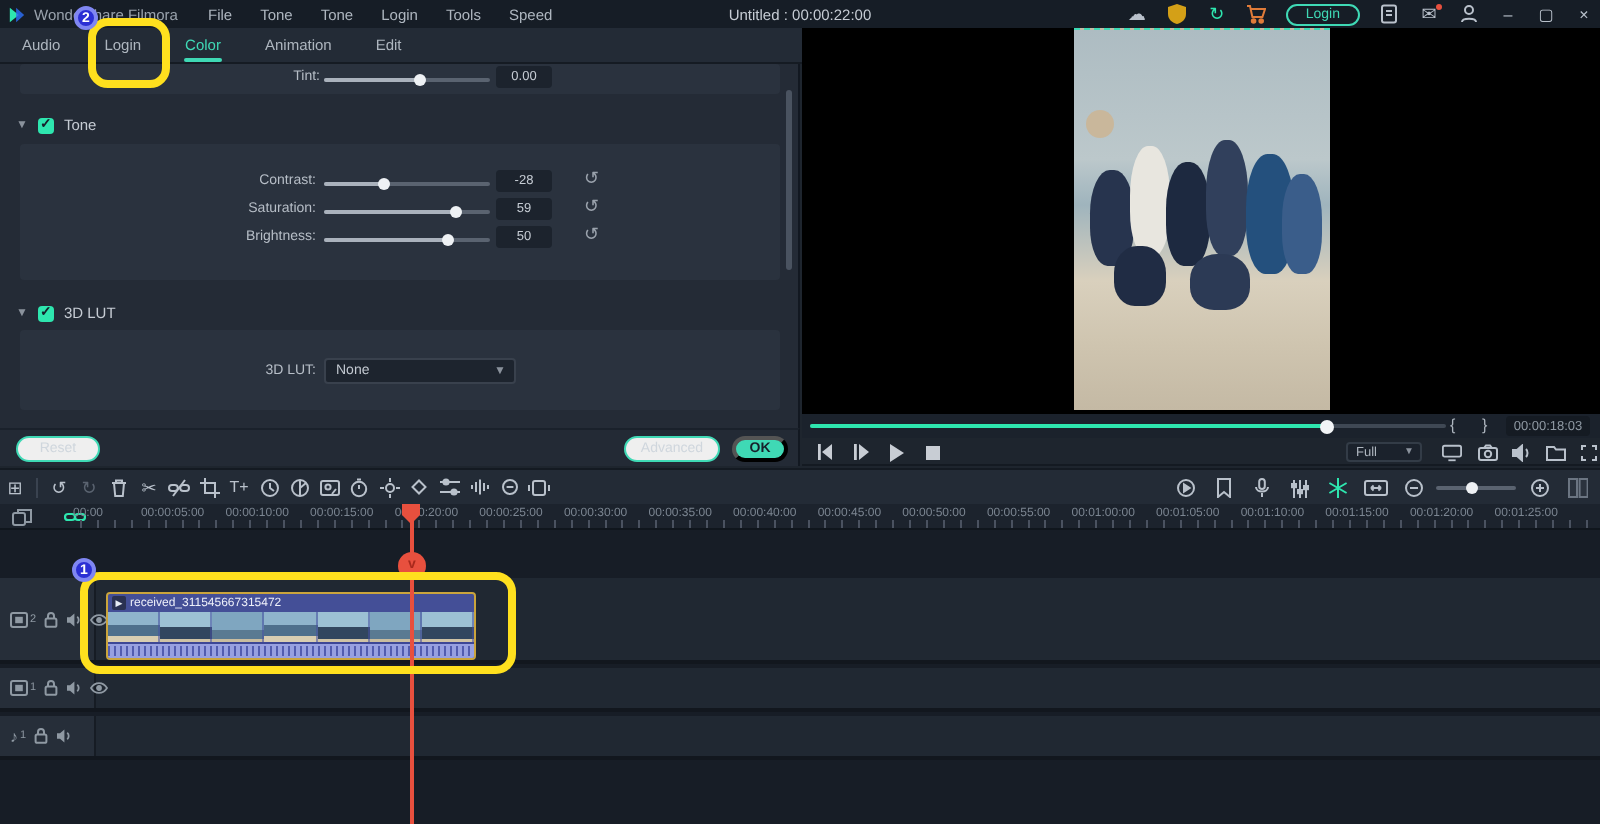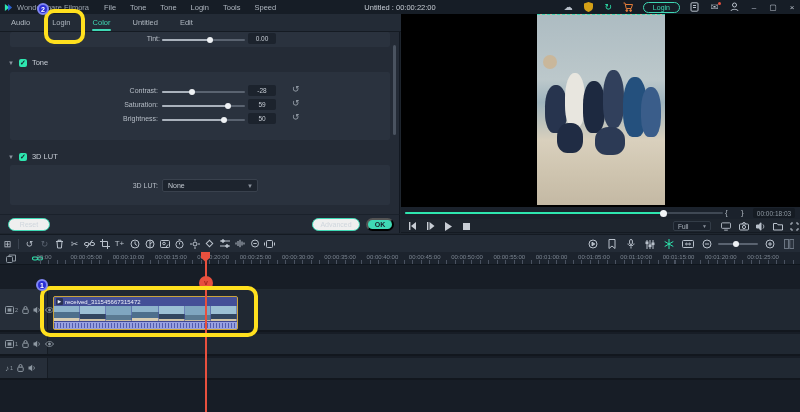--- a/index.html
+++ b/index.html
@@ -177,21 +177,21 @@
       <span class="win-btn">–</span>
       <span class="win-btn">▢</span>
       <span class="win-btn">×</span>
     </div>
   </div>
 
   <div id="tabsrow">
     <span class="tab">Audio</span>
     <span class="tab">Login</span>
     <span class="tab active">Color</span>
-    <span class="tab">Untitled</span>
+    <span class="tab">Animation</span>
     <span class="tab">Edit</span>
   </div>
 
   <div id="leftpanel">
 
     <div class="card" style="top:0; height:15px;">
       <span class="ctl-label" style="left:90px; top:3px;">Tint:</span>
       <div class="slider" style="left:152px; top:7px;">
         <div class="fill" style="width: 58%;"></div>
           <div class="knob" style="left: 58%;"></div>

